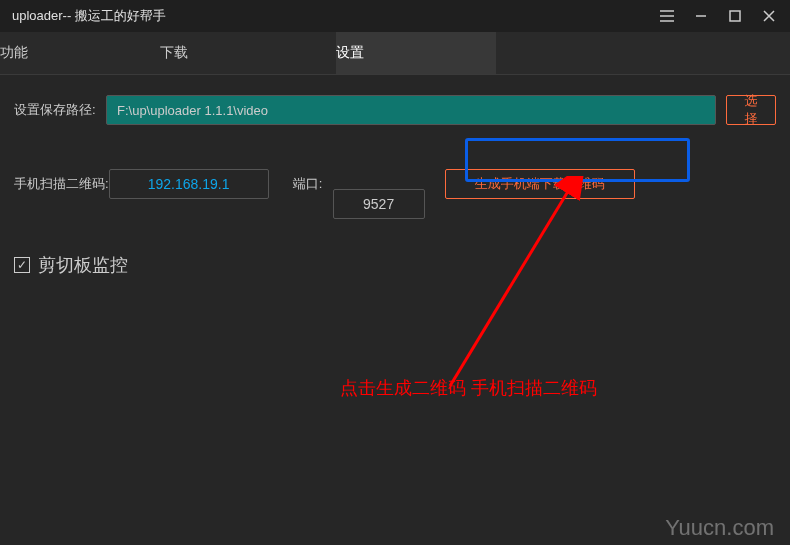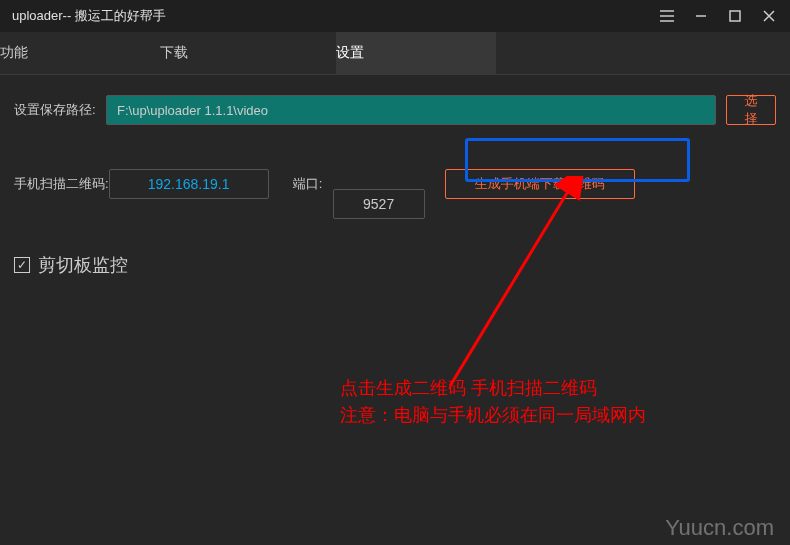--- a/index.html
+++ b/index.html
@@ -261,16 +261,15 @@
   <defs>
     <marker id="ah" markerWidth="12" markerHeight="12" refX="2" refY="5" orient="auto">
       <polygon points="0 0, 12 5, 0 10" fill="#ff0000"></polygon>
     </marker>
   </defs>
   <line x1="20" y1="210" x2="140" y2="12" stroke="#ff0000" stroke-width="3" marker-end="url(#ah)"></line>
 </svg>
 
 <div class="annotation">
   <div>点击生成二维码 手机扫描二维码</div>
-  <div>注意：电脑与手机必须在同一局域网内</div>
 </div>
 
 <div class="watermark">Yuucn.com</div>
 
 </body></html>

